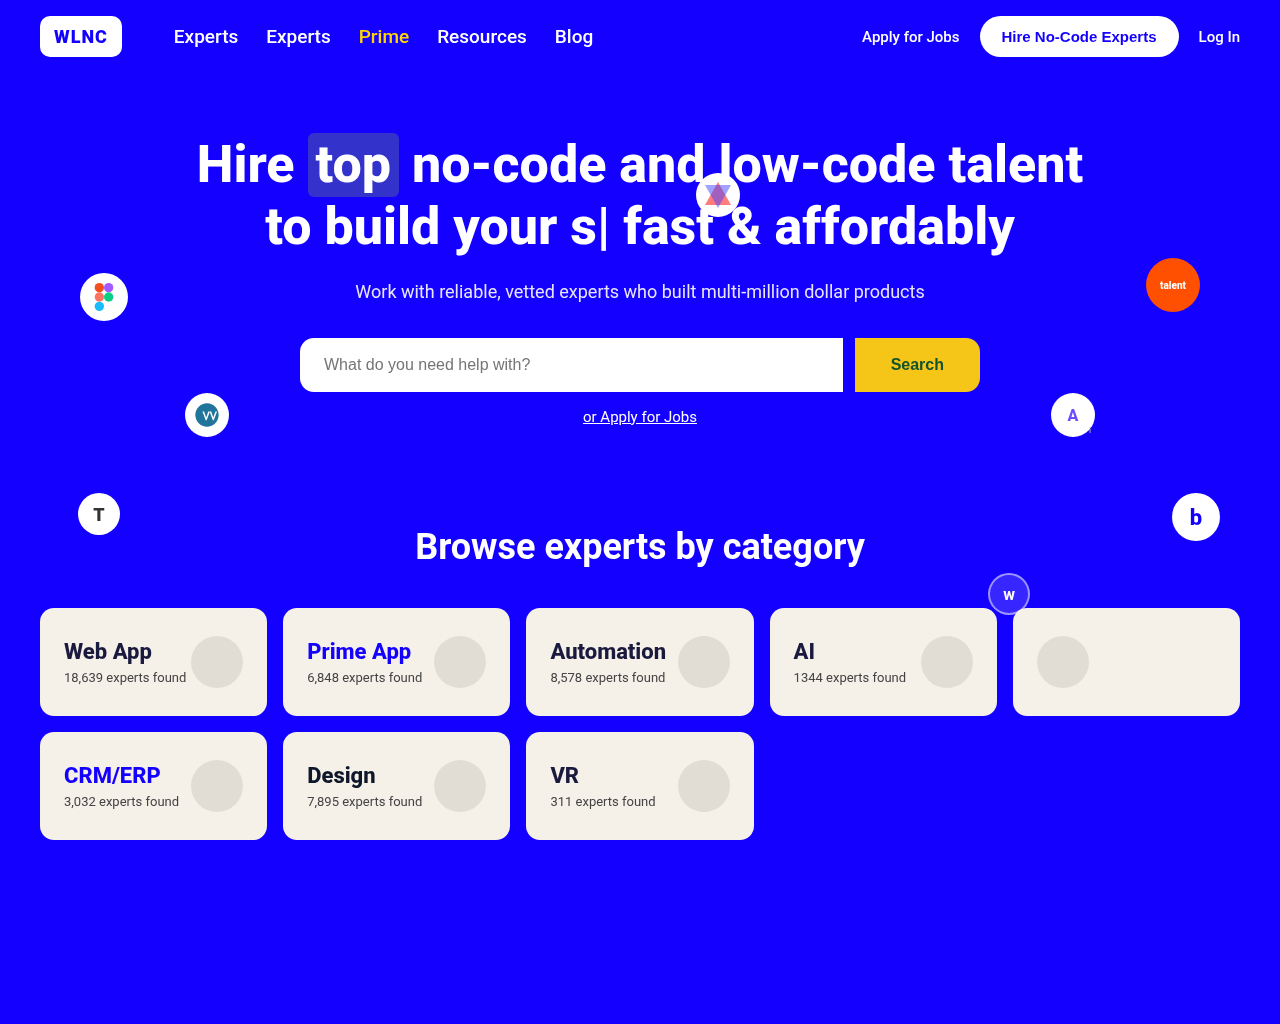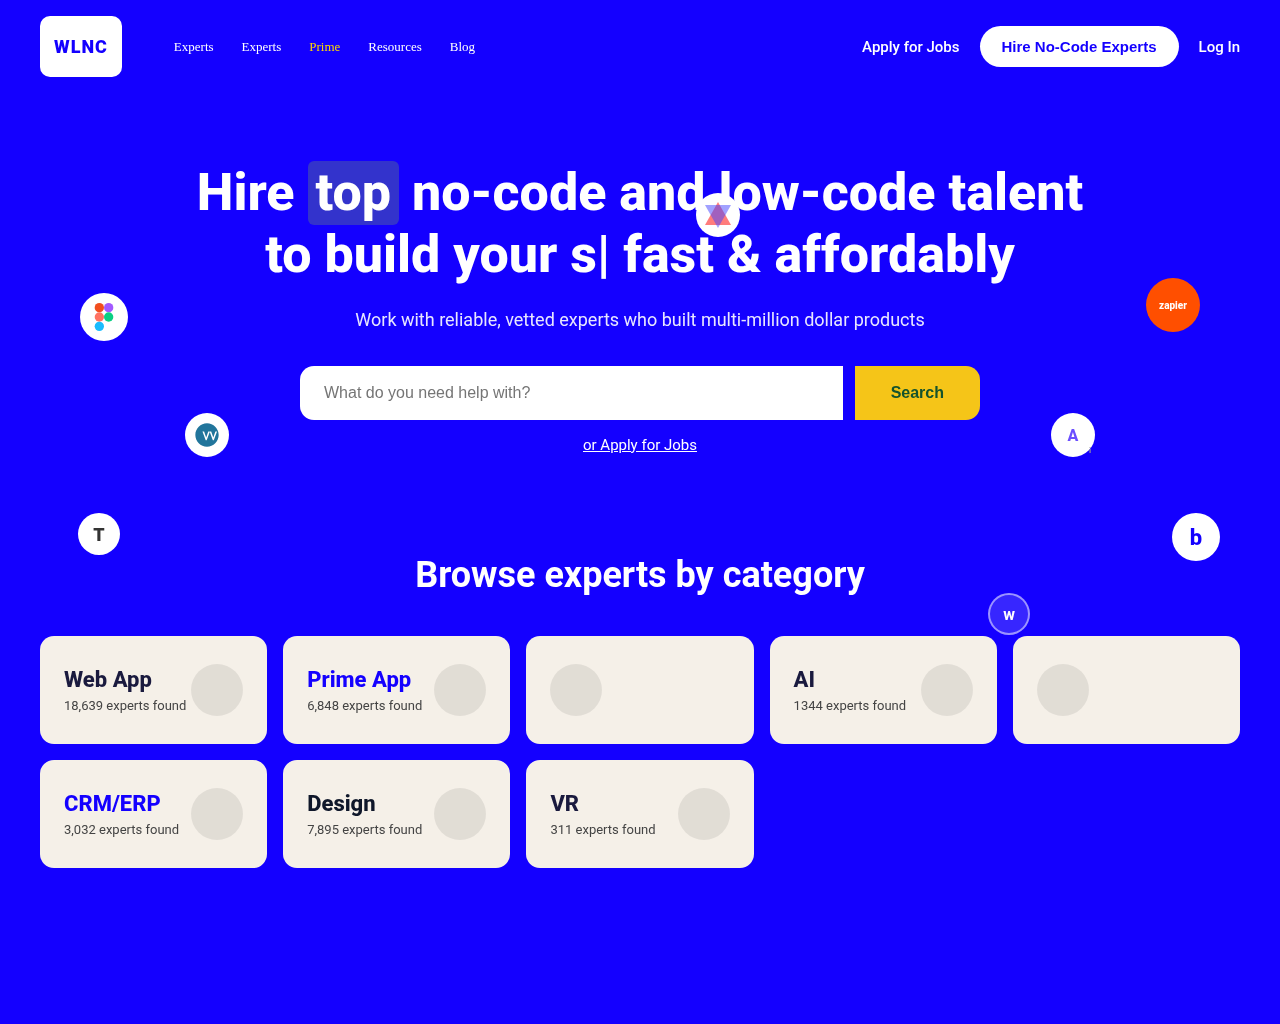--- a/index.html
+++ b/index.html
@@ -16,36 +16,35 @@
       display: flex;
       align-items: center;
       padding: 16px 40px;
       gap: 32px;
     }
     .logo-box {
       background: white;
       color: #1400FF;
       font-weight: 900;
       font-size: 18px;
-      padding: 20px 14px;
+      padding: 10px 14px;
       border-radius: 10px;
       letter-spacing: 1px;
     }
     .nav-links {
       display: flex;
       gap: 28px;
       margin-left: 20px;
       align-items: center;
     }
     .nav-links a {
       color: white;
       text-decoration: none;
-      font-size: 13px;
+      font-size: 19px;
       font-weight: 500;
-      font-family: Liberation Serif, serif;
     }
     .nav-links a.prime {
       color: #FFD700;
     }
     .nav-right {
       margin-left: auto;
       display: flex;
       align-items: center;
       gap: 20px;
     }
@@ -71,21 +70,21 @@
     .hero {
       text-align: center;
       padding: 60px 40px 20px;
       position: relative;
     }
     .hero h1 {
       font-size: 52px;
       font-weight: 800;
       line-height: 1.15;
       max-width: 900px;
-      margin: 8px auto 24px;
+      margin: 0 auto 24px;
     }
     .hero h1 .highlight {
       background: #3333cc;
       border-radius: 6px;
       padding: 2px 8px;
       display: inline-block;
     }
     .hero .subtitle {
       font-size: 18px;
       color: rgba(255,255,255,0.9);
@@ -263,21 +262,21 @@
     <svg width="28" height="28" viewBox="0 0 38 57" fill="none" xmlns="http://www.w3.org/2000/svg">
       <rect width="19" height="19" rx="9.5" fill="#F24E1E"></rect>
       <rect y="19" width="19" height="19" rx="9.5" fill="#FF7262"></rect>
       <rect y="38" width="19" height="19" rx="9.5" fill="#1ABCFE"></rect>
       <rect x="19" width="19" height="19" rx="9.5" fill="#A259FF"></rect>
       <circle cx="28.5" cy="28.5" r="9.5" fill="#0ACF83"></circle>
     </svg>
   </div>
 
   <div class="floating-icon icon-zapier" style="position:absolute;">
-    <span style="font-size:10px;font-weight:800;color:white;">zapier</span>
+    <span style="font-size:10px;font-weight:800;color:white;">talent</span>
   </div>
 
   <div class="floating-icon icon-wp" style="position:absolute;">
     <svg width="28" height="28" viewBox="0 0 24 24" fill="#21759B">
         <path d="M12 2C6.48 2 2 6.48 2 12s4.48 10 10 10 10-4.48 10-10S17.52 2 12 2zm-1.1 14.6l-2.8-7.7h1.4l1.8 5.2 1.8-5.2h1.4l-2.8 7.7h-.8zm6.1 0l-2.8-7.7h1.4l1.8 5.2 1.8-5.2h1.4l-2.8 7.7h-.8z"></path>
       </svg>
   </div>
 
   <div class="floating-icon icon-adalo" style="position:absolute;">
     <span style="font-size:16px;color:#6B4FFF;font-weight:800;">A</span>
@@ -328,20 +327,24 @@
     <div class="cat-icon"></div>
   </div>
       <div class="category-card">
     <div class="cat-info">
       <h3 style="color: rgb(20, 0, 255);">Prime App</h3>
       <p>6,848 experts found</p>
     </div>
     <div class="cat-icon"></div>
   </div>
       <div class="category-card">
+    <div class="cat-info">
+      <h3>Automation</h3>
+      <p>8,578 experts found</p>
+    </div>
     <div class="cat-icon"></div>
   </div>
       <div class="category-card">
     <div class="cat-info">
       <h3>AI</h3>
       <p>1344 experts found</p>
     </div>
     <div class="cat-icon"></div>
   </div>
       <div class="category-card">

